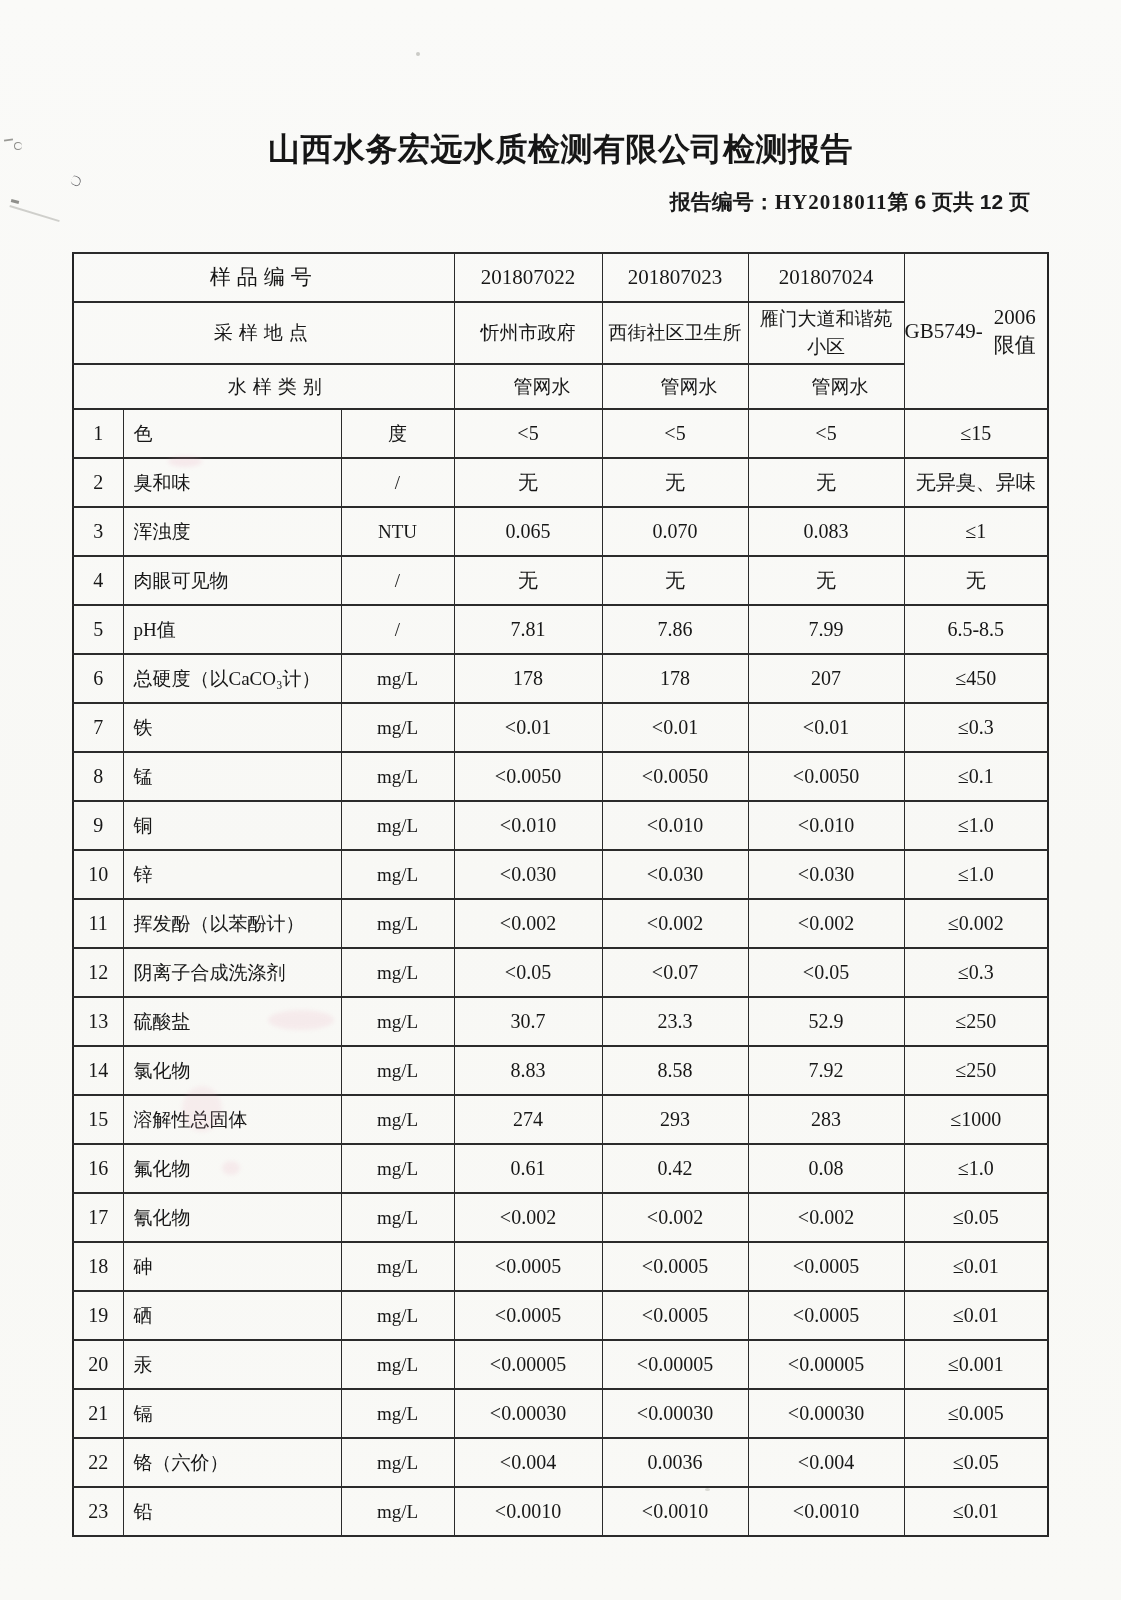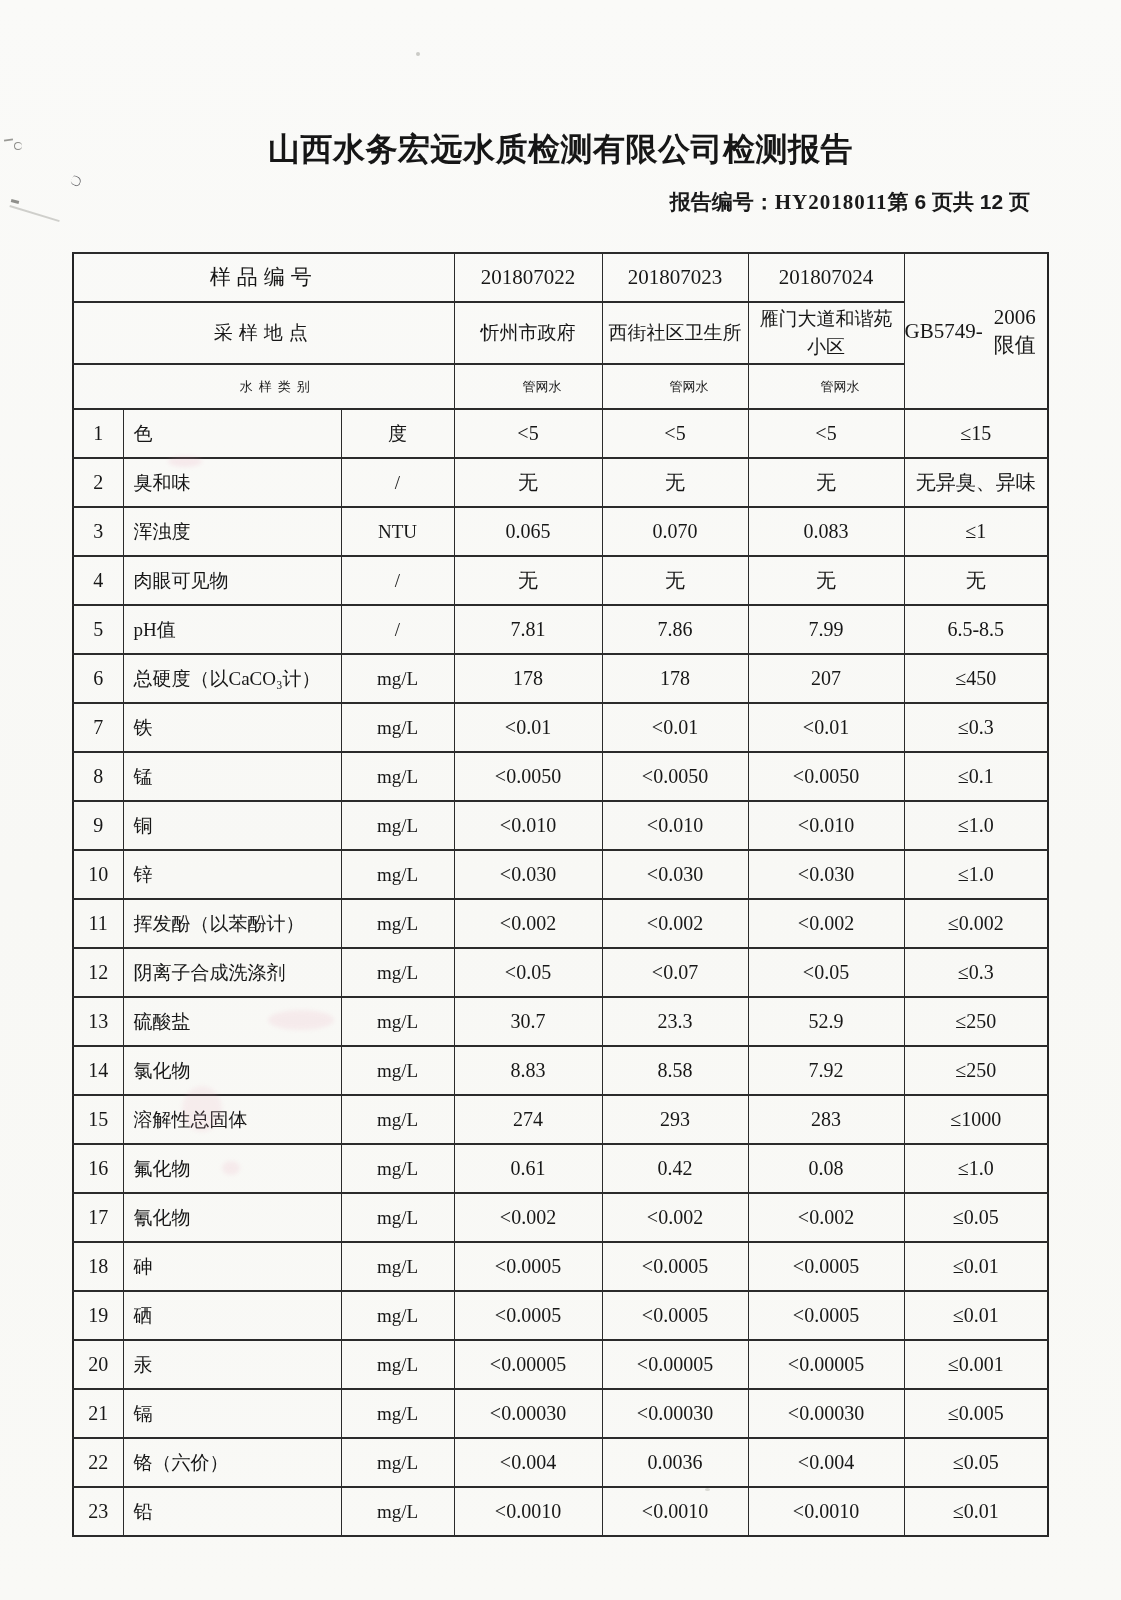--- a/index.html
+++ b/index.html
@@ -60,21 +60,21 @@
     vertical-align: middle;
     text-align: center;
     font-size: 20px;
     line-height: 1.35;
     color: #171717;
     overflow: hidden;
   }
   .report-table { border: 2.4px solid #242424; }
   tr.head-r1 td { height: 47px; font-size: 21px; }
   tr.head-r2 td { height: 56px; font-size: 19px; }
-  tr.head-r3 td { height: 43px; font-size: 13px; padding-left: 28px; }
+  tr.head-r3 td { height: 43px; font-size: 19px; padding-left: 28px; }
   tr.body-row td { height: 47px; }
   td.c-item { text-align: left; padding-left: 10px; font-size: 19px; }
   td.c-no { font-size: 20px; }
   td.c-unit { font-size: 19px; }
   td.head-label { font-size: 20px; letter-spacing: 6px; }
   td.loc-cell { font-size: 18px; line-height: 1.45; padding: 2px 6px; }
   td.limit-head {
     font-size: 21px;
   }
   .limit-head-inner {

